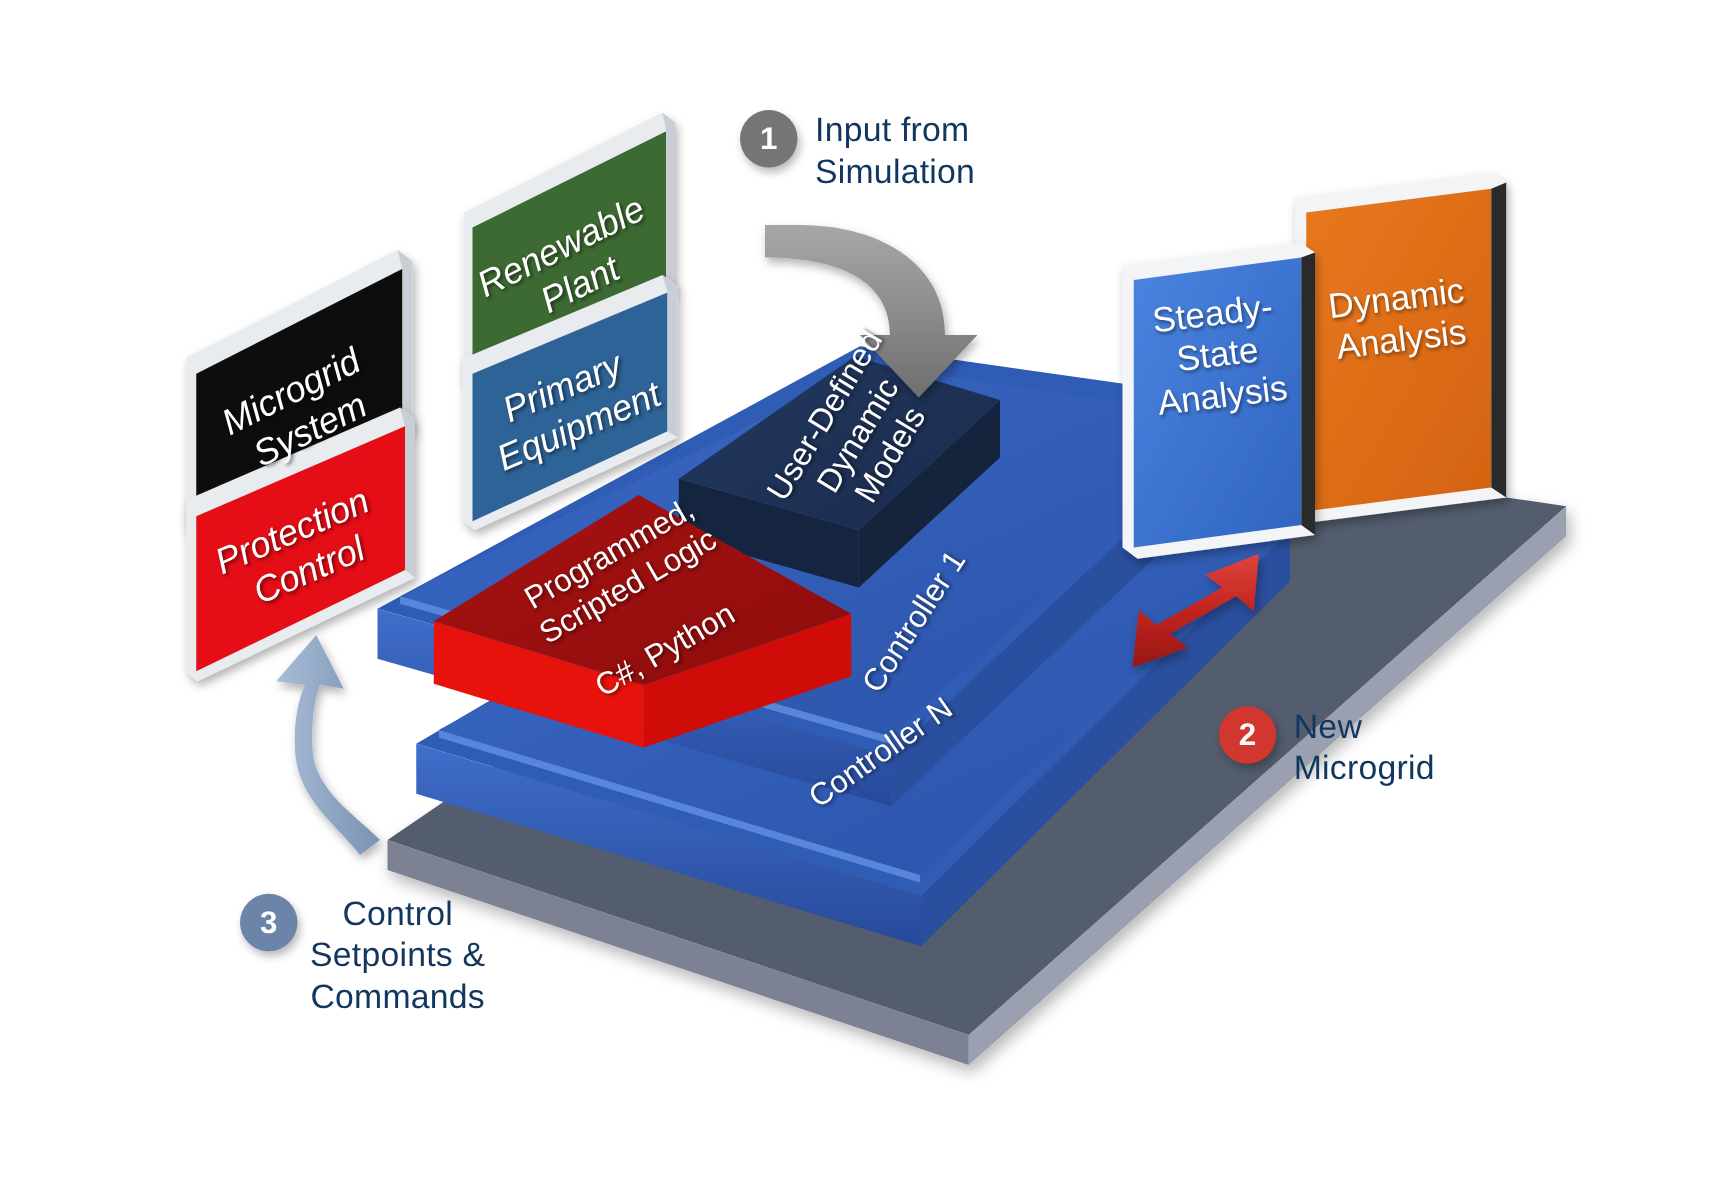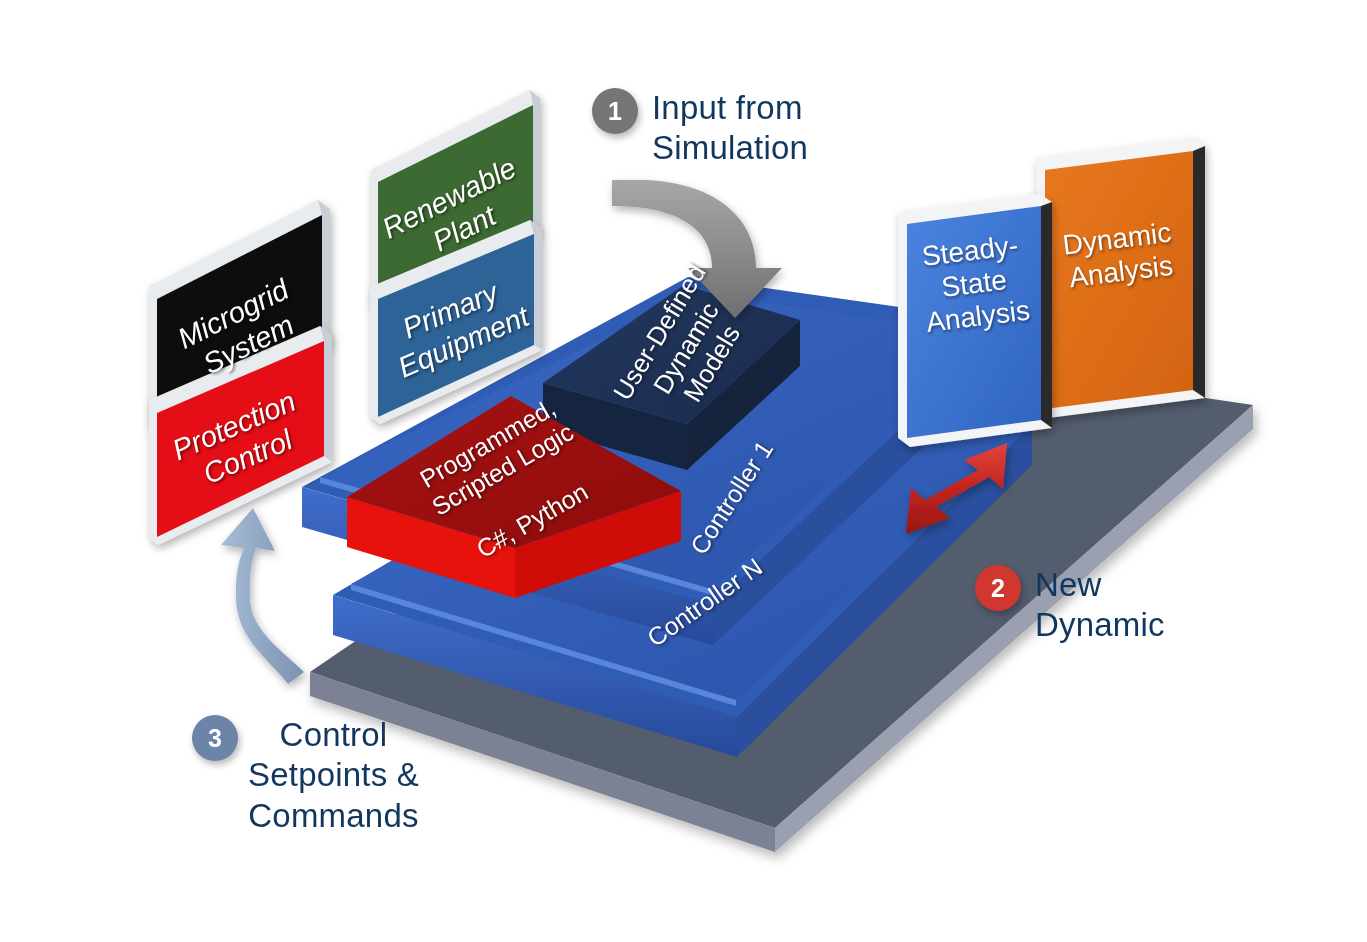--- a/index.html
+++ b/index.html
@@ -7,21 +7,21 @@
        font-family:"Liberation Sans",sans-serif;}
   #stage{position:absolute;left:0;top:0;width:1367px;height:942px;}
   svg#scene{position:absolute;left:0;top:0;width:1367px;height:942px;}
 
   
   .step{position:absolute;display:flex;align-items:flex-start;gap:14px;}
   .badge{width:46px;height:46px;border-radius:50%;flex:0 0 46px;
          display:flex;align-items:center;justify-content:center;
          color:#fff;font-size:25px;font-weight:bold;
          box-shadow:2px 4px 7px rgba(0,0,0,.28);}
-  .steplabel{color:#11375f;font-size:33px;line-height:1.22;white-space:pre-line;
+  .steplabel{color:#11375f;font-size:27px;line-height:1.22;white-space:pre-line;
              letter-spacing:.2px;}
   #step1{left:592px;top:88px;}
   #step2{left:975px;top:565px;}
   #step3{left:192px;top:715px;}
   #step3 .steplabel{text-align:center;margin-left:-4px;}
 
   
   .cardtxt{position:absolute;color:#fff;text-align:center;font-style:italic;
            font-size:29px;line-height:1.16;white-space:pre-line;font-weight:400;
            text-shadow:1px 2px 3px rgba(0,0,0,.55);
@@ -224,21 +224,21 @@
 
 <div class="step" id="step1">
   <div class="badge" style="background:#757575">1</div>
   <div class="steplabel">Input from
 Simulation</div>
 </div>
 
 <div class="step" id="step2">
   <div class="badge" style="background:#d1362f">2</div>
   <div class="steplabel">New
-Dynamic</div>
+Microgrid</div>
 </div>
 
 <div class="step" id="step3">
   <div class="badge" style="background:#6b84a8">3</div>
   <div class="steplabel">Control
 Setpoints &amp;
 Commands</div>
 </div>
 
 </div>

